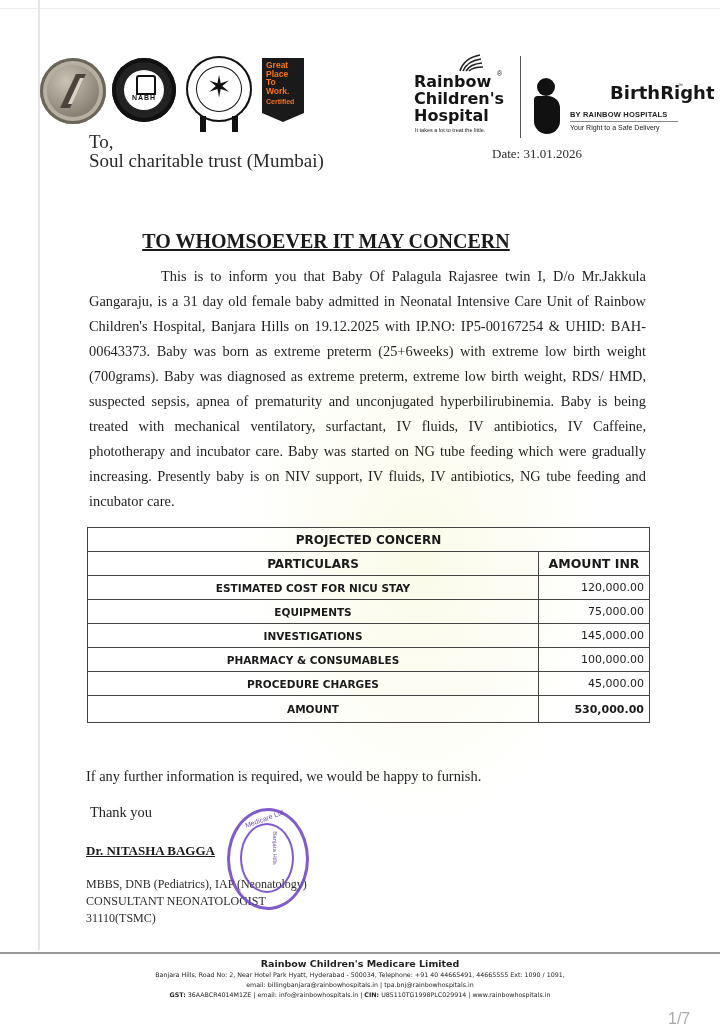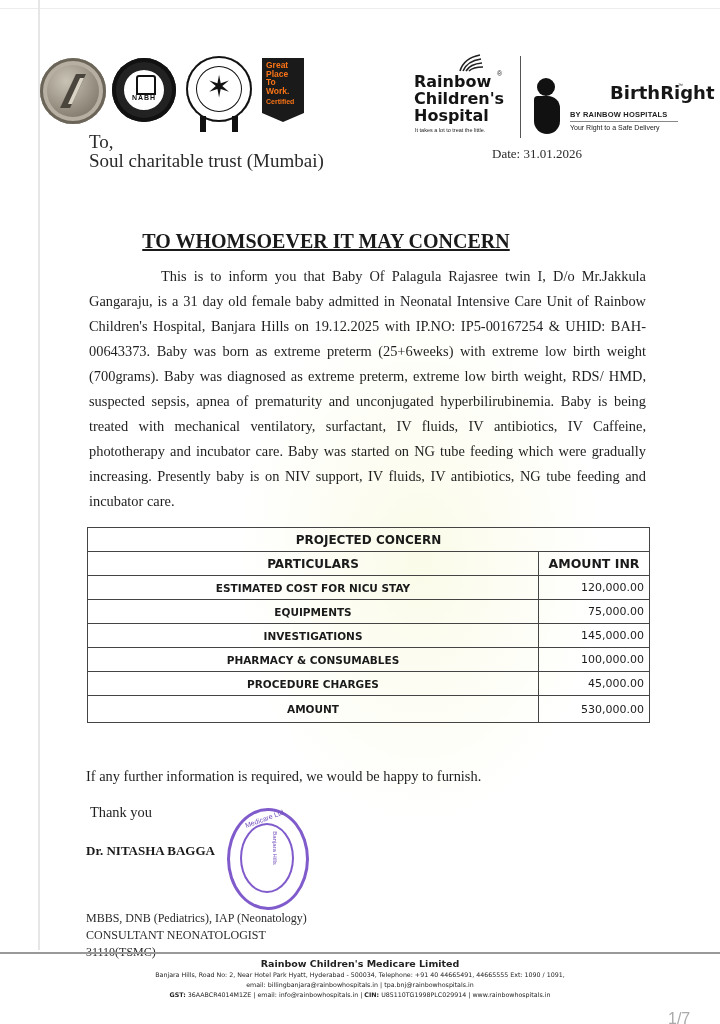--- a/index.html
+++ b/index.html
@@ -62,27 +62,27 @@
 
     
     .table { position: absolute; left: 87px; top: 527px; width: 563px; border-collapse: collapse;
       font-family: "DejaVu Sans", sans-serif; color: #1a1a1a; }
     .table td, .table th { border: 1px solid #444; padding: 0 5px; height: 23px; text-align: center; }
     .table .title-row th { font-size: 12px; font-weight: bold; text-align: center; height: 23px; }
     .table .head-row th { font-size: 12px; font-weight: bold; text-align: center; }
     .table .head-row th.amt { text-align: center; font-size: 12.5px; margin-left: 8px; }
     .table td.particular { font-size: 10.5px; font-weight: bold; }
     .table td.amount { font-size: 11px; text-align: right; width: 100px; }
-    .table tr.total td.amount { font-weight: normal; }
+    .table tr.total td.amount { font-weight: bold; }
     .table tr.total td { height: 26px; }
 
     .furnish { position: absolute; left: 86px; top: 768px; font-size: 14.4px; color: #1e1e1e; }
     .thanks { position: absolute; left: 90px; top: 804px; font-size: 14.4px; color: #1e1e1e; }
-    .doctor { position: absolute; left: 86px; top: 843px; font-size: 13px; font-weight: bold; color: #1a1a1a; }
-    .creds { position: absolute; left: 86px; top: 876px; font-size: 12px; line-height: 17px; color: #2a2a2a; margin-top: 34px; }
+    .doctor { position: absolute; left: 86px; top: 843px; font-size: 13px; font-weight: bold; color: #1a1a1a; text-decoration: underline; }
+    .creds { position: absolute; left: 86px; top: 876px; font-size: 12px; line-height: 17px; color: #2a2a2a; }
 
     .stamp { position: absolute; left: 227px; top: 808px; width: 76px; height: 96px; border-radius: 50%; border: 3px solid #6b3fc2; opacity: 0.85; }
     .stamp .inner { position: absolute; left: 10px; top: 12px; width: 50px; height: 66px; border-radius: 50%; border: 2px solid #6b3fc2; }
     .stamp .stamp-txt { position: absolute; left: 14px; top: 4px; font-family: "Liberation Sans", sans-serif; font-size: 7px; color: #5a2fb0; transform: rotate(-20deg); white-space: nowrap; }
     .stamp .stamp-mid { position: absolute; left: 28px; top: 34px; font-family: "Liberation Sans", sans-serif; font-size: 6px; color: #5a2fb0; transform: rotate(90deg); white-space: nowrap; }
 
     .footer-line { position: absolute; left: 0; top: 952px; width: 720px; height: 2px; background: #999; }
     .footer { position: absolute; left: 0; width: 720px; top: 957px; text-align: center; font-family: "DejaVu Sans", sans-serif; color: #222; }
     .footer .company { font-size: 9.5px; font-weight: bold; line-height: 13px; }
     .footer .line { font-size: 6.3px; line-height: 10px; }

